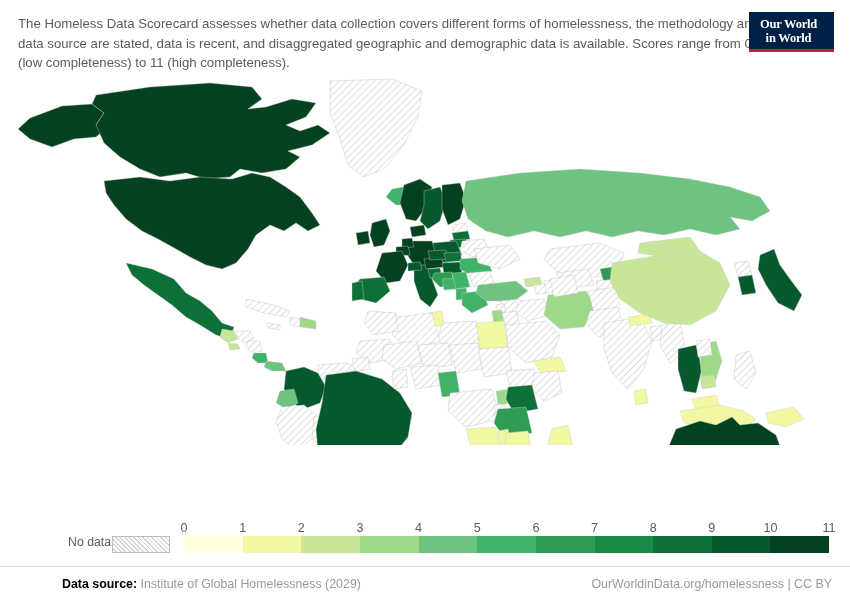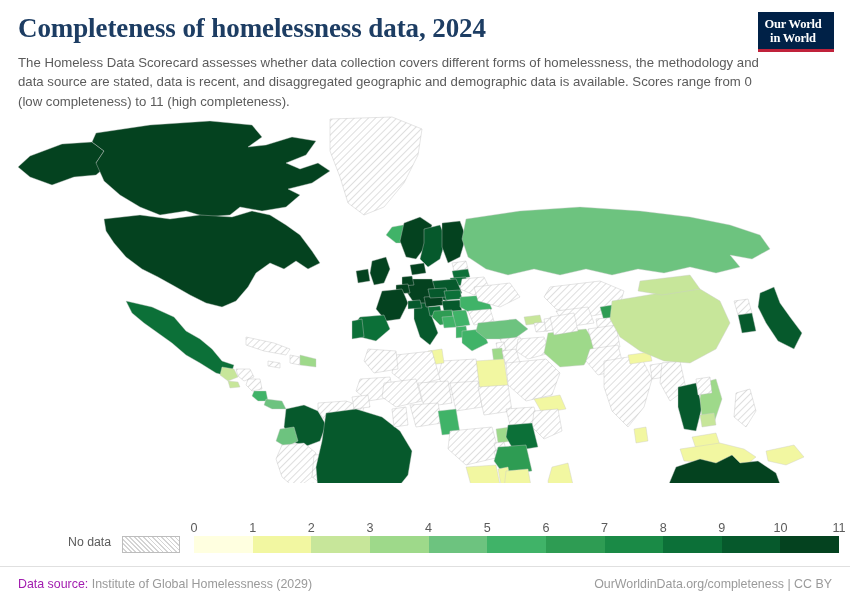--- a/index.html
+++ b/index.html
@@ -39,21 +39,21 @@
     font-size:13.2px;
     line-height:1.48;
     color:#5b5b5b;
     margin:0;
     max-width:745px;
     font-weight:400;
   }
   .owid-logo{
     position:absolute;
     right:16px;top:12px;
-    width:76px;
+    width:85px;
     background:#002147;
     border-bottom:3px solid #c0223b;
     padding:5px 6px 4px 0;
     box-sizing:border-box;
     text-align:center;
   }
   .owid-logo span{
     display:block;
     color:#fff;
     font-family:"Liberation Serif", serif;
@@ -99,21 +99,21 @@
   .nodata-block{
     display:flex;
     align-items:flex-end;
     margin-left:50px;
     margin-right:14px;
     padding-bottom:5px;
   }
   .nodata-label{
     font-size:12.3px;
     color:#5b5b5b;
-    margin-right:11px;
+    margin-right:1px;
     white-space:nowrap;
     padding-bottom:4px;
   }
   .nodata-swatch{
     width:58px;height:17px;
     border:1px solid #bdbdbd;
     box-sizing:border-box;
     background-image:repeating-linear-gradient(45deg,#fff 0 2px,#d4d4d4 2px 3.2px);
   }
   .scale-wrap{
@@ -159,30 +159,29 @@
     height:34px;
     border-top:1px solid #e0e0e0;
     padding:0 18px;
     box-sizing:border-box;
     display:flex;
     align-items:center;
     justify-content:space-between;
     font-size:12.4px;
     color:#9a9a9a;
   }
-  .footer-left b{color:#a21caf;font-weight:400;}
+  .footer-left b{color:#000000;font-weight:700;margin-left:44px;}
   .footer-right{color:#9a9a9a;white-space:nowrap;}
 </style>
 </head>
 <body>
 
 <div class="chart-frame">
 
   <div class="header">
-    <h1 class="title">Completeness of homelessness data, 2024</h1>
     <p class="subtitle">The Homeless Data Scorecard assesses whether data collection covers different forms of homelessness, the methodology and data source are stated, data is recent, and disaggregated geographic and demographic data is available. Scores range from 0 (low completeness) to 11 (high completeness).</p>
     <div class="owid-logo">
       <span>Our World</span>
       <span>in World</span>
     </div>
   </div>
 
   <div class="map-area">
     <svg viewBox="0 0 850 372" preserveAspectRatio="xMidYMid meet">
       <defs>
@@ -632,16 +631,16 @@
           </div>
       </div>
     </div>
   </div>
 
   <div class="footer">
     <div class="footer-left">
       <b>Data source:</b>
       <span>Institute of Global Homelessness (2029)</span>
     </div>
-    <div class="footer-right">OurWorldinData.org/completeness | CC BY</div>
+    <div class="footer-right">OurWorldinData.org/homelessness | CC BY</div>
   </div>
 
 </div>
 
 </body></html>

